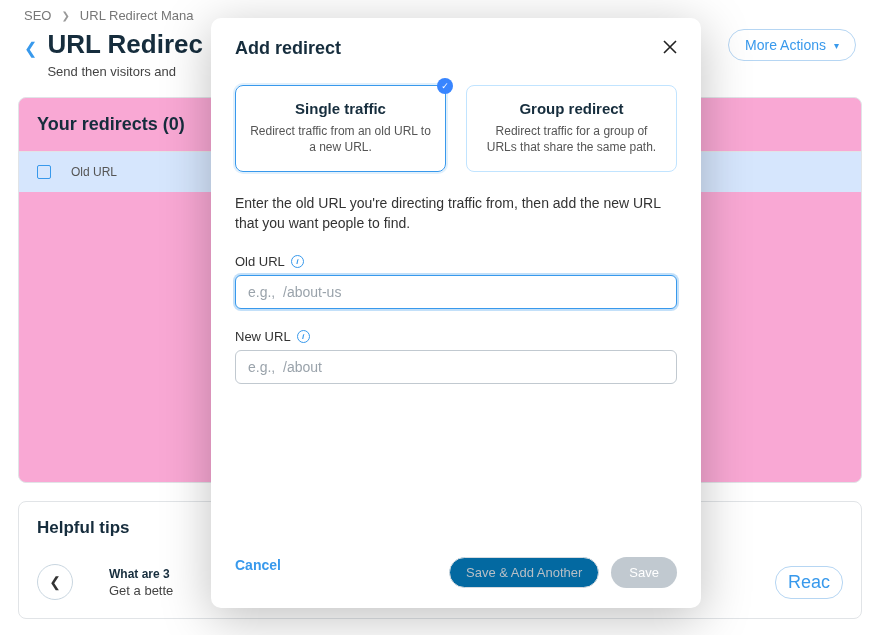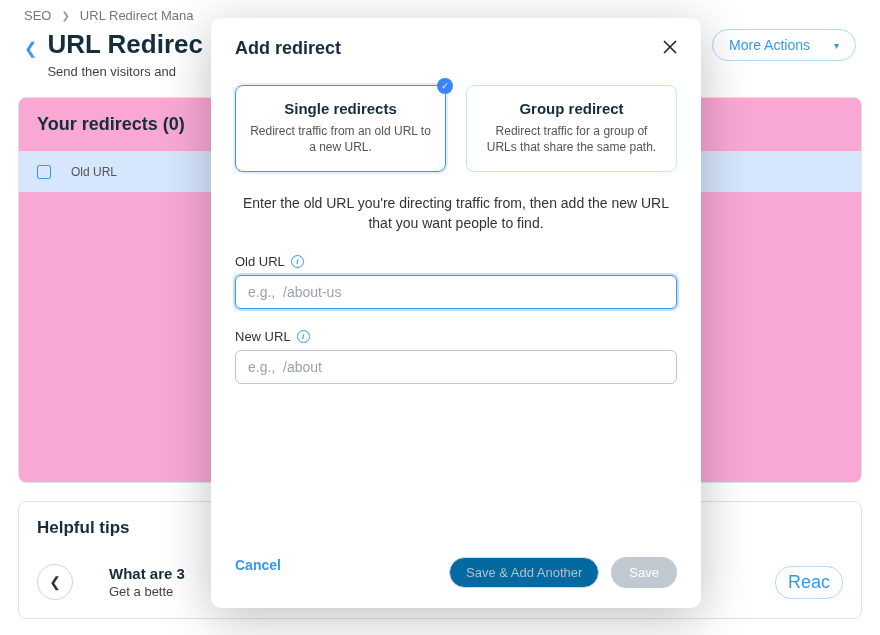--- a/index.html
+++ b/index.html
@@ -53,21 +53,21 @@
     .more-actions {
       margin-left: auto;
       border: 1px solid #b6d6f3;
       border-radius: 20px;
       padding: 7px 16px;
       background: #fff;
       color: #3899ec;
       font-size: 14px;
       display: flex;
       align-items: center;
-      gap: 24px;
+      gap: 8px;
       cursor: pointer;
     }
     .panel {
       margin: 0 18px 18px;
       border: 1px solid #e1e4e7;
       border-radius: 8px;
       background: #f9a8d4;
     }
     .panel-header {
       padding: 16px 18px;
@@ -122,21 +122,21 @@
       align-items: center;
       justify-content: center;
       color: #333;
       font-size: 14px;
       cursor: pointer;
     }
     .tip-body {
       margin-left: 36px;
     }
     .tip-title {
-      font-size: 15px;
+      font-size: 12px;
       font-weight: 700;
       color: #162d3d;
     }
     .tip-sub {
       font-size: 13px;
       color: #444;
       margin-top: 2px;
     }
     .tip-read {
       margin-left: auto;
@@ -229,21 +229,20 @@
       align-items: center;
       justify-content: center;
       color: #fff;
       font-size: 9px;
     }
     .instructions {
       font-size: 14px;
       color: #333;
       margin-top: 22px;
       line-height: 1.4;
-      text-align: center;
     }
     .field-group {
       margin-top: 20px;
     }
     .field-label {
       font-size: 13px;
       color: #333;
       display: flex;
       align-items: center;
       gap: 6px;
@@ -358,21 +357,21 @@
       <div class="modal-close">
         <svg width="14" height="14" viewBox="0 0 14 14">
             <path d="M1 1 L13 13 M13 1 L1 13" stroke="#222" stroke-width="1.6" fill="none"></path>
           </svg>
       </div>
     </div>
     <div class="modal-body">
       <div class="option-row">
         <div class="option-card selected">
           <div class="check-badge">✓</div>
-          <div class="option-title">Single redirects</div>
+          <div class="option-title">Single traffic</div>
           <div class="option-desc">Redirect traffic from an old URL to a new URL.</div>
         </div>
         <div class="option-card">
           <div class="option-title">Group redirect</div>
           <div class="option-desc">Redirect traffic for a group of URLs that share the same path.</div>
         </div>
       </div>
 
       <div class="instructions">Enter the old URL you're directing traffic from, then add the new URL that you want people to find.</div>
 

